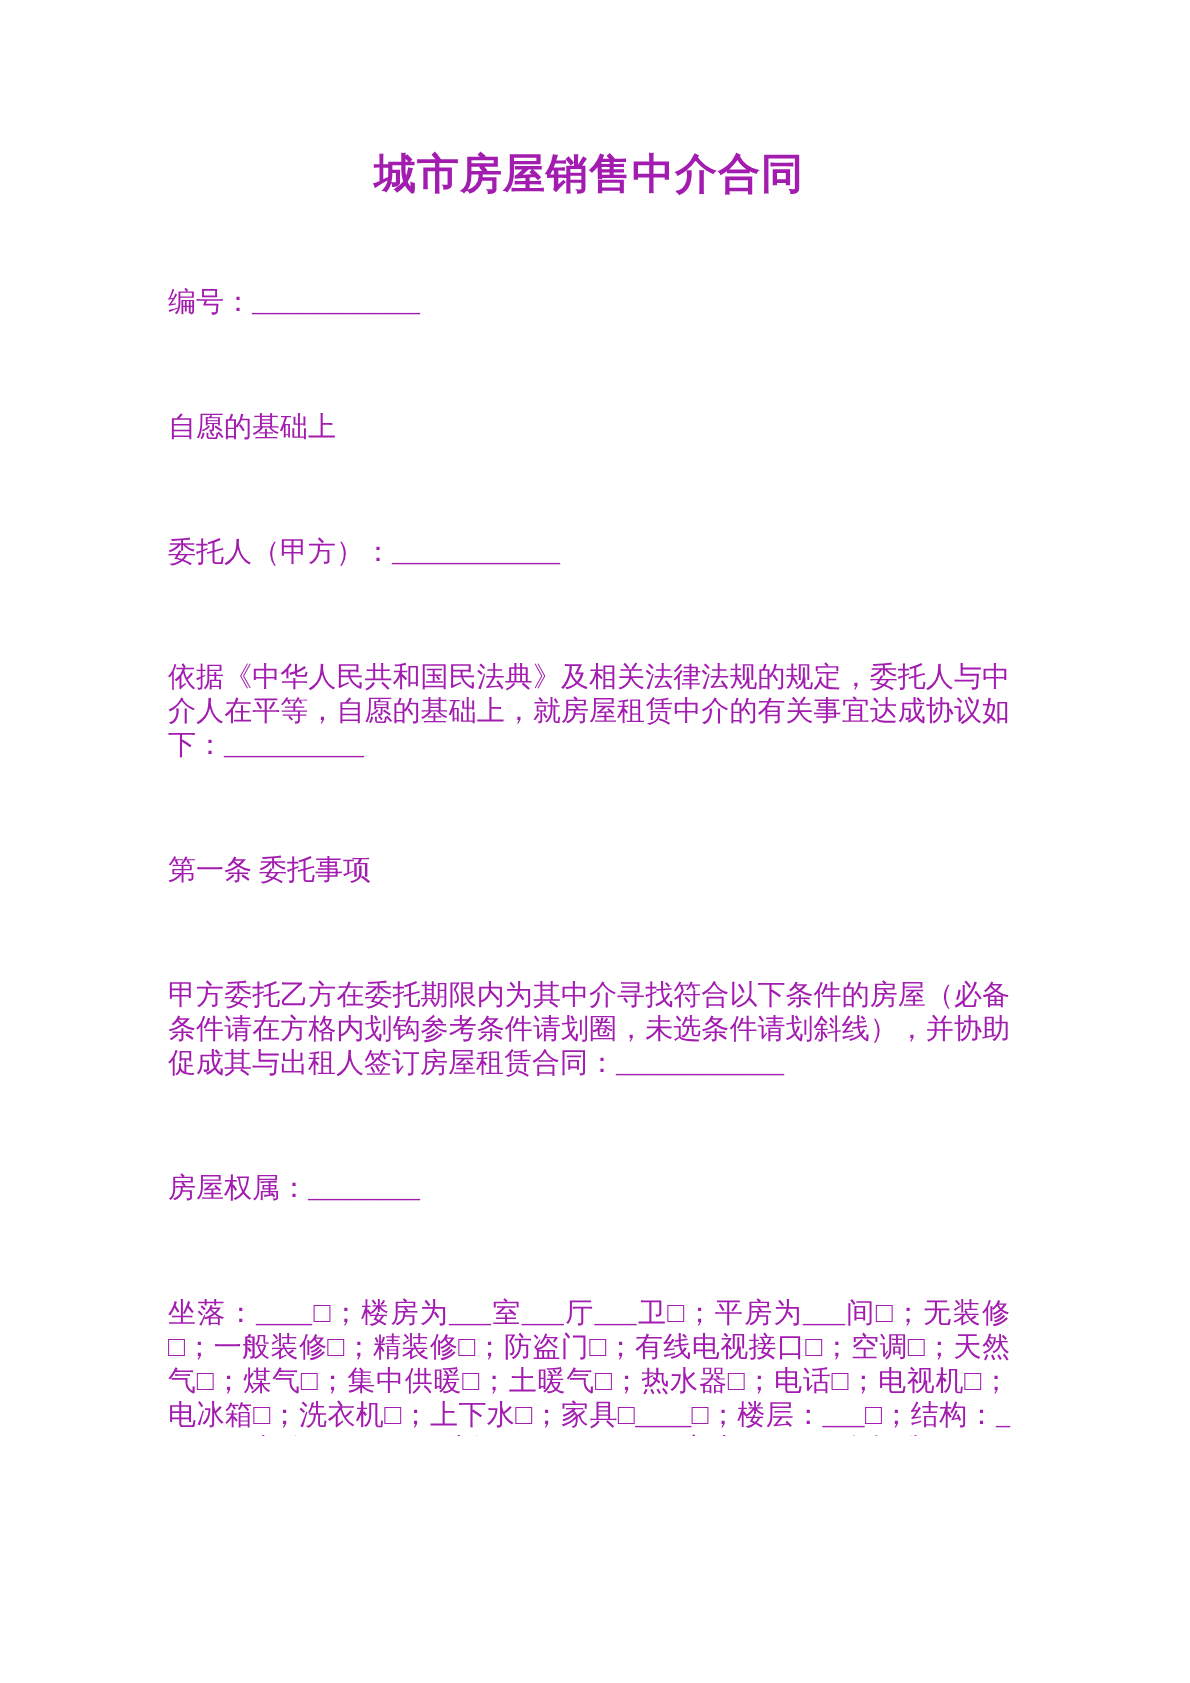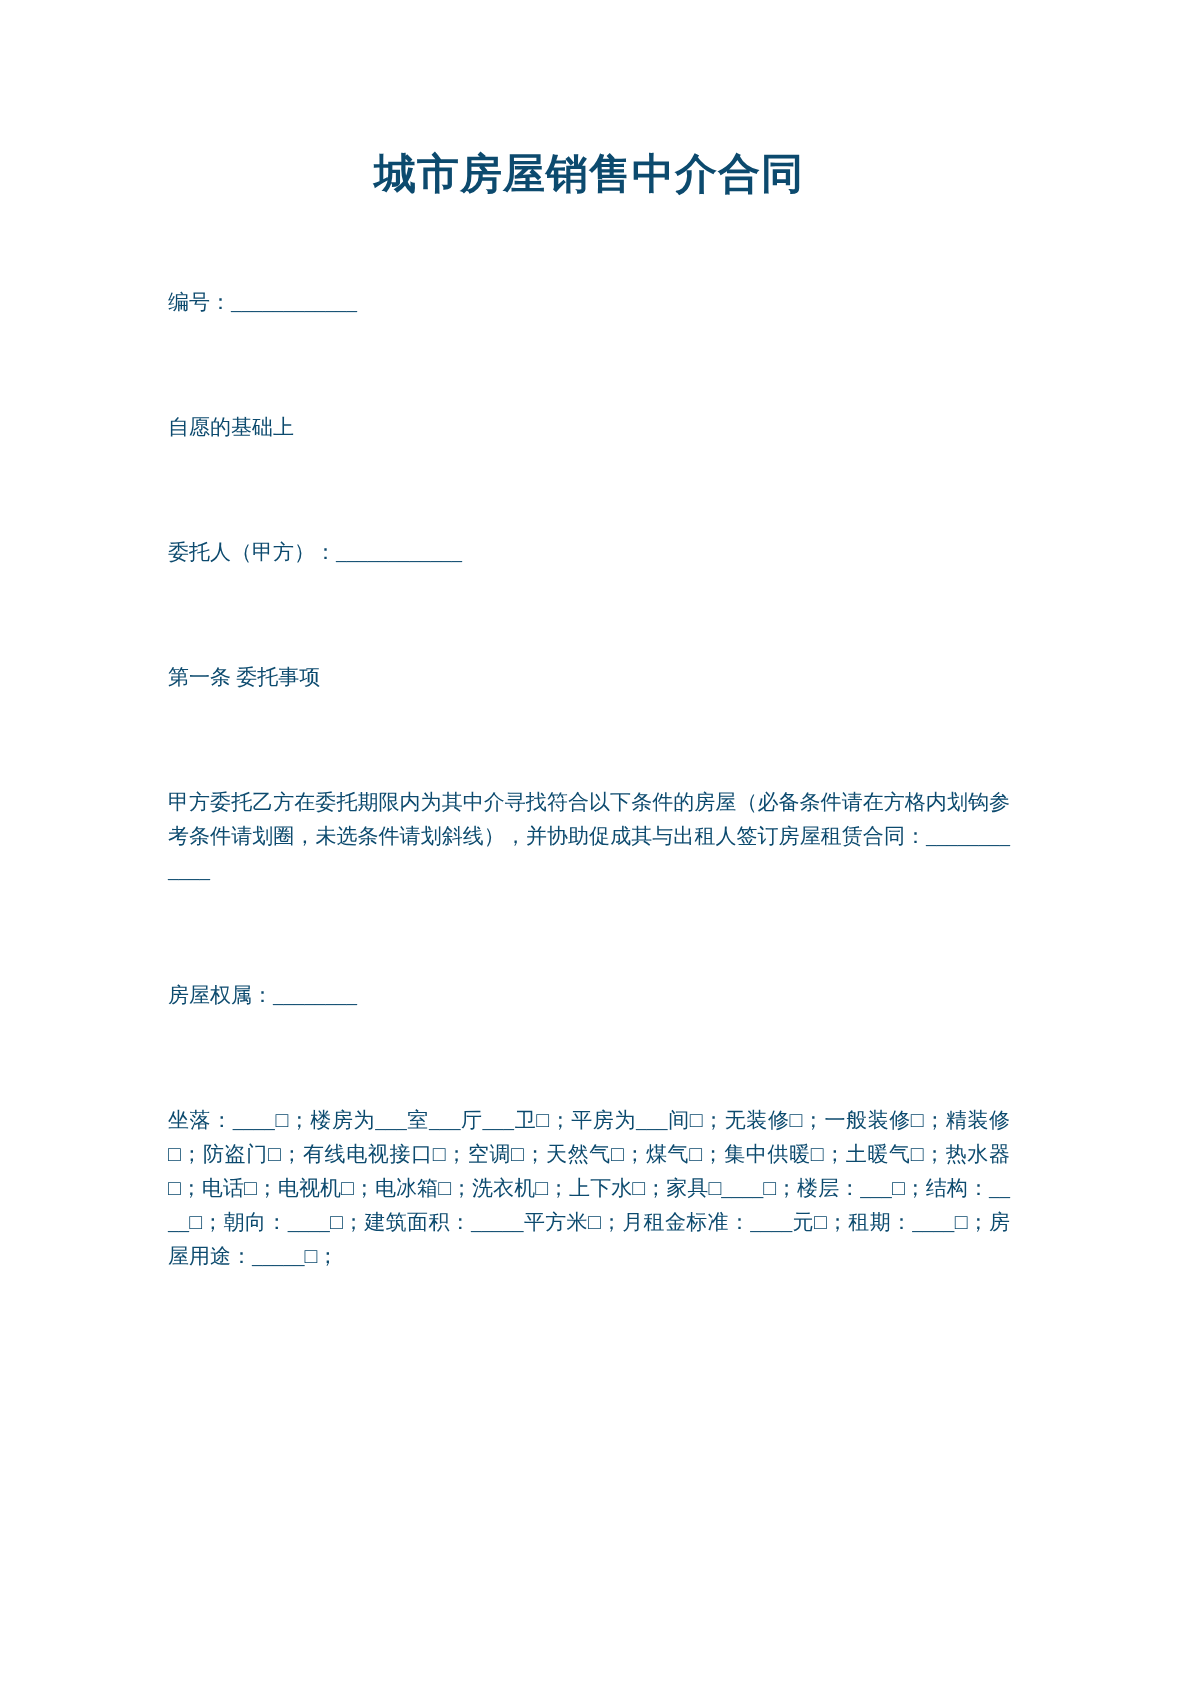--- a/index.html
+++ b/index.html
@@ -9,34 +9,34 @@
   }
   .page {
     position: relative;
     width: 1190px;
     height: 1436px;
     margin: 0 auto;
     background: #ffffff;
     box-sizing: border-box;
     padding: 148px 180px 0 168px;
     font-family: "Liberation Serif", "DejaVu Serif", serif;
-    color: #0c4a6e;
+    color: #a21caf;
     overflow: hidden;
   }
   .title {
     font-size: 42px;
     font-weight: bold;
     line-height: 52px;
     text-align: center;
     margin: 0 0 85px 0;
     letter-spacing: 1px;
     font-family: "Liberation Serif", "DejaVu Serif", serif;
   }
   .block {
-    font-size: 21px;
+    font-size: 28px;
     line-height: 34px;
     margin: 0 0 91px 0;
     text-align: justify;
     word-break: break-all;
     overflow-wrap: break-word;
   }
   .block.conditions {
     margin-bottom: 120px;
   }
   .block:last-child {
@@ -49,20 +49,21 @@
 <div class="page">
   <h1 class="title">城市房屋销售中介合同</h1>
 
   <p class="block">编号：____________</p>
 
   <p class="block">自愿的基础上</p>
 
   <p class="block">委托人（甲方）：____________</p>
 
 
+  <p class="block">依据《中华人民共和国民法典》及相关法律法规的规定，委托人与中介人在平等，自愿的基础上，就房屋租赁中介的有关事宜达成协议如下：__________</p>
 
   <p class="block">第一条 委托事项</p>
 
   <p class="block">甲方委托乙方在委托期限内为其中介寻找符合以下条件的房屋（必备条件请在方格内划钩参考条件请划圈，未选条件请划斜线），并协助促成其与出租人签订房屋租赁合同：____________</p>
 
   <p class="block">房屋权属：________</p>
 
   <p class="block conditions">坐落：____□；楼房为___室___厅___卫□；平房为___间□；无装修□；一般装修□；精装修□；防盗门□；有线电视接口□；空调□；天然气□；煤气□；集中供暖□；土暖气□；热水器□；电话□；电视机□；电冰箱□；洗衣机□；上下水□；家具□____□；楼层：___□；结构：____□；朝向：____□；建筑面积：_____平方米□；月租金标准：____元□；租期：____□；房屋用途：_____□；</p>
 </div>
 

